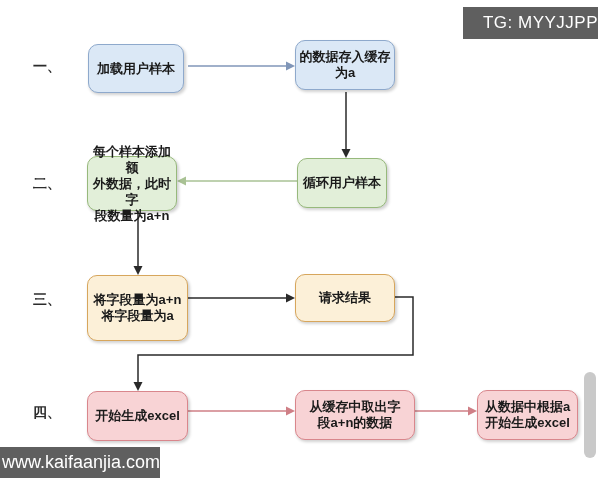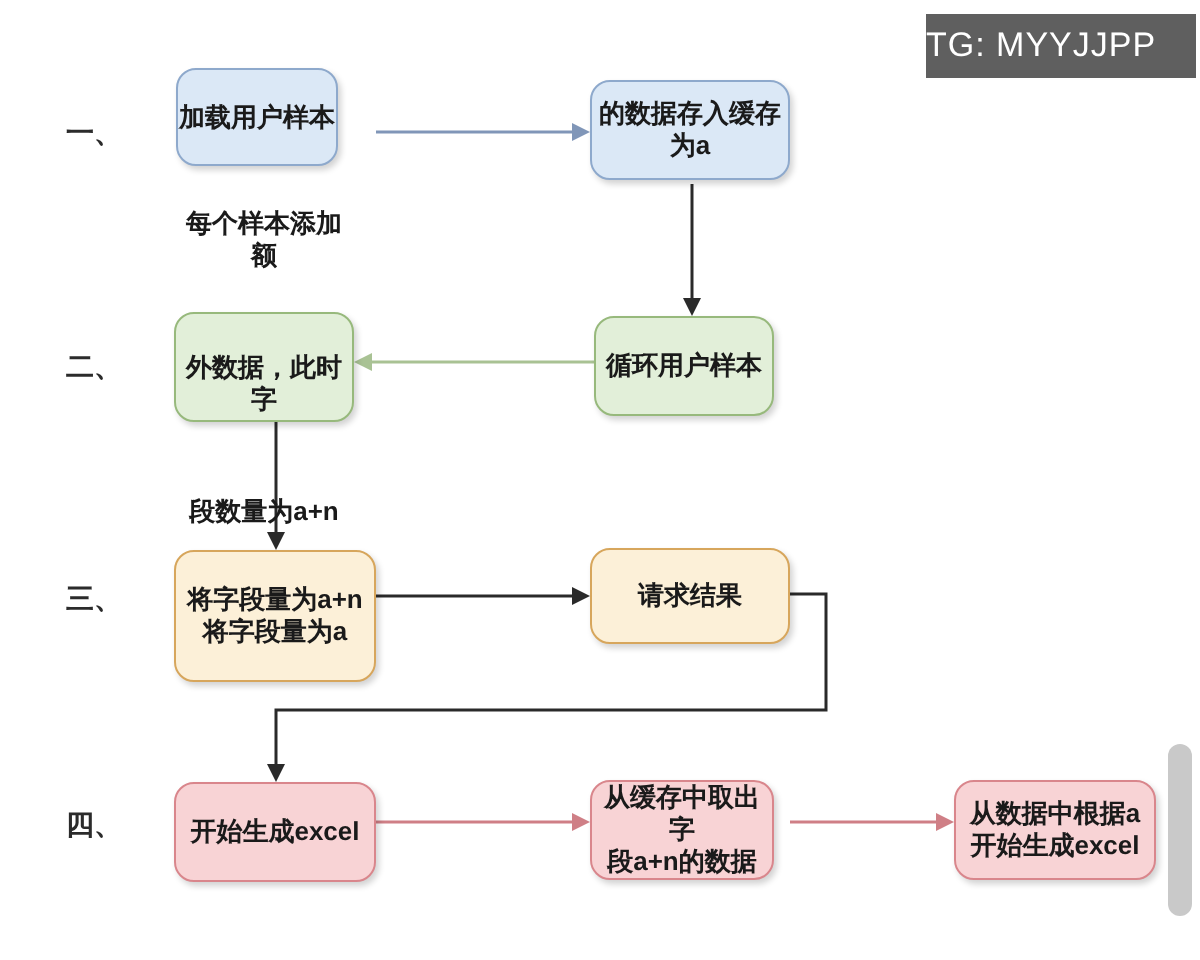--- a/index.html
+++ b/index.html
@@ -9,29 +9,29 @@
   }
   #wires{position:absolute;left:0;top:0;z-index:1;}
   .node{
     position:absolute;z-index:2;box-sizing:border-box;
     display:flex;flex-direction:column;align-items:center;justify-content:center;
     border-radius:10px;border:1.6px solid #888;
     box-shadow:1.5px 2px 3px rgba(0,0,0,0.18);
     font-size:13px;font-weight:600;color:#1a1a1a;line-height:16px;text-align:center;
   }
   .node.blue{background:var(--blue-fill);border-color:var(--blue-border);}
-  .node.green{background:var(--green-fill);border-color:var(--green-border);gap:40px;}
+  .node.green{background:var(--green-fill);border-color:var(--green-border);}
   .node.yellow{background:var(--yellow-fill);border-color:var(--yellow-border);}
   .node.pink{background:var(--pink-fill);border-color:var(--pink-border);}
   .row-label{
     position:absolute;z-index:2;font-size:14px;font-weight:600;color:#2b2b2b;
   }
   .badge{
     position:absolute;z-index:3;background:var(--badge-bg);color:var(--badge-text);
-    display:flex;align-items:center;justify-content:flex-start;font-weight:400;
+    display:flex;align-items:center;justify-content:flex-end;font-weight:400;
   }
   #tg-badge{left:463px;top:7px;width:135px;height:32px;font-size:17px;letter-spacing:0.5px;}
   #site-badge{left:0;top:447px;width:160px;height:31px;font-size:18px;}
   #scroll-thumb{
     position:absolute;z-index:3;left:584px;top:372px;width:12px;height:86px;
     background:var(--scrollbar);border-radius:6px;
   }
   .stroke-blue{stroke:var(--arrow-blue);}
   .fill-blue{fill:var(--arrow-blue);}
   .stroke-green{stroke:var(--arrow-green);}
@@ -80,21 +80,21 @@
       <line class="stroke-pink" x1="395" y1="411" x2="469" y2="411"></line>
       <polygon class="fill-pink" points="477,411 468,406.5 468,415.5"></polygon>
     </g>
   </svg>
 
   <span class="row-label" style="left:33px;top:58px">一、</span>
   <span class="row-label" style="left:33px;top:175px">二、</span>
   <span class="row-label" style="left:33px;top:291px">三、</span>
   <span class="row-label" style="left:33px;top:404px">四、</span>
 
-  <div class="node blue" style="left:88px;top:34px;width:81px;height:49px">
+  <div class="node blue" style="left:88px;top:44px;width:96px;height:49px">
     <span>加载用户样本</span>
   </div>
 
   <div class="node blue" style="left:295px;top:40px;width:100px;height:50px">
     <span>的数据存入缓存</span>
     <span>为a</span>
   </div>
 
   <div class="node green" style="left:87px;top:156px;width:90px;height:55px">
     <span>每个样本添加额</span>
@@ -112,30 +112,33 @@
   </div>
 
   <div class="node yellow" style="left:295px;top:274px;width:100px;height:48px">
     <span>请求结果</span>
   </div>
 
   <div class="node pink" style="left:87px;top:391px;width:101px;height:50px">
     <span>开始生成excel</span>
   </div>
 
-  <div class="node pink" style="left:295px;top:390px;width:92px;height:50px">
+  <div class="node pink" style="left:295px;top:390px;width:120px;height:50px">
     <span>从缓存中取出字</span>
     <span>段a+n的数据</span>
   </div>
 
   <div class="node pink" style="left:477px;top:390px;width:101px;height:50px">
     <span>从数据中根据a</span>
     <span>开始生成excel</span>
   </div>
 
   <div class="badge" id="tg-badge">
     <span>TG: MYYJJPP</span>
   </div>
 
+  <div class="badge" id="site-badge">
+    <span>www.kaifaanjia.com</span>
+  </div>
 
   <div id="scroll-thumb"></div>
 
 </div>
 
 </body></html>

